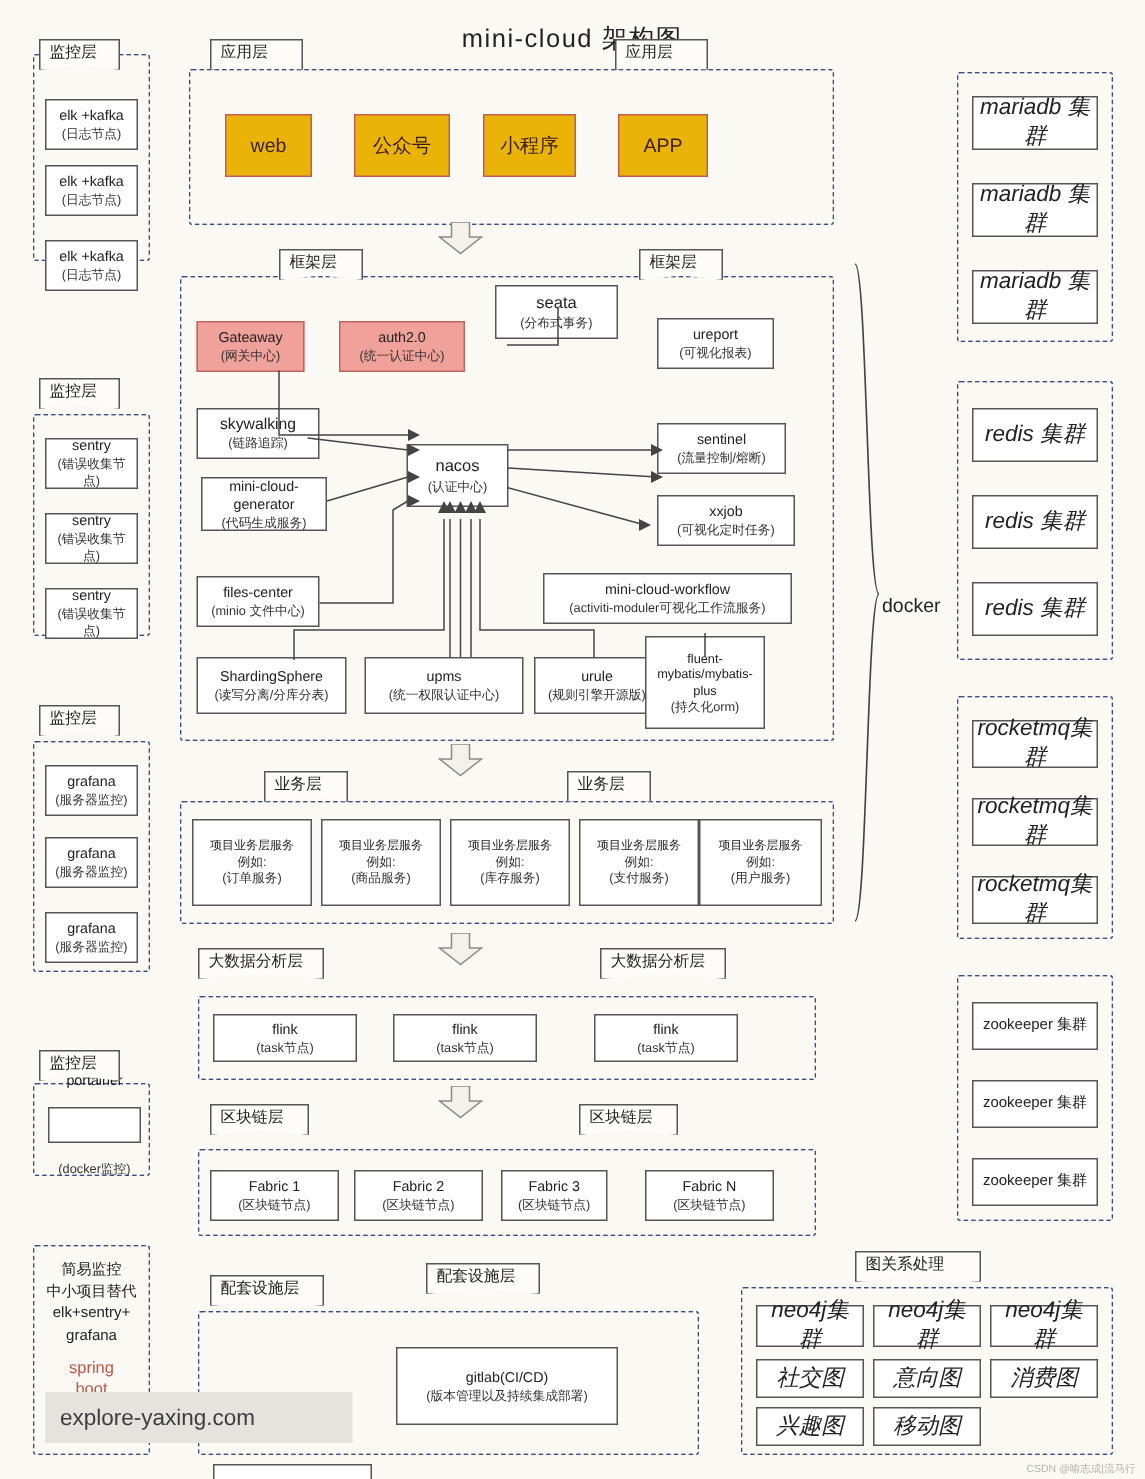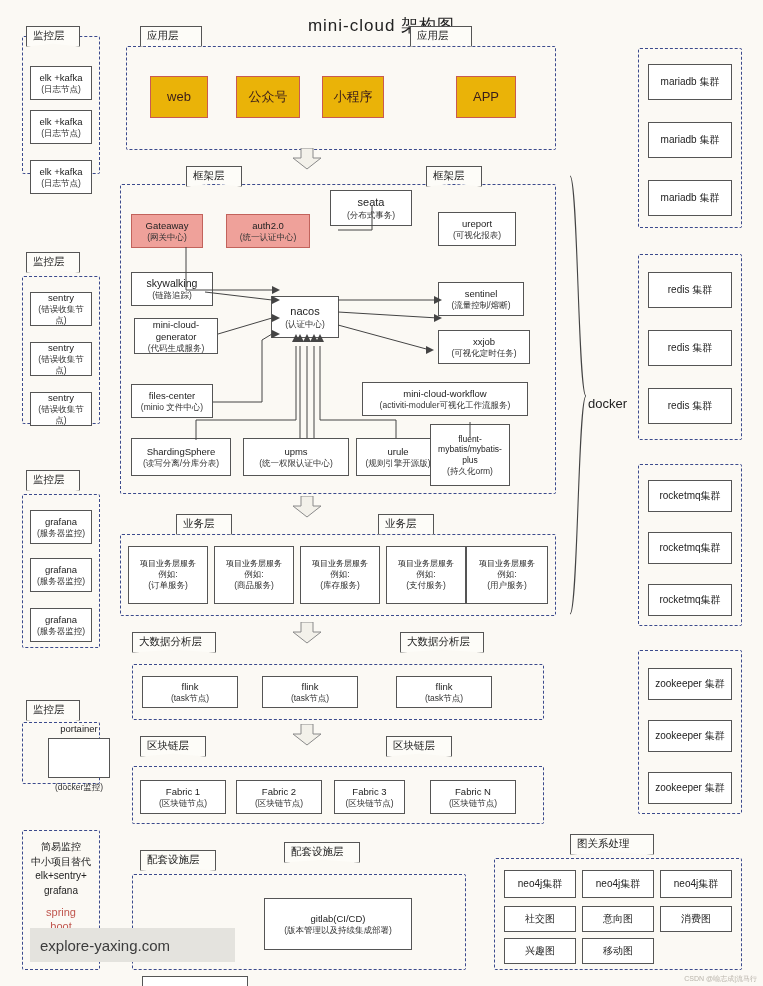--- a/index.html
+++ b/index.html
@@ -30,21 +30,21 @@
   .box {
     position:absolute; border:1.1px solid #555; background:#fff;
     font-size:9.5px; line-height:1.25; text-align:center;
     display:flex; flex-direction:column; align-items:center; justify-content:center;
     padding:2px; color:#222;
   }
   .box .l2 { font-size:8.5px; color:#333; }
   .box.red { background:#eab308; border-color:#c85a52; color:#3a1d1b; }
   .box.pink { background:#efa19a; border-color:#c2635c; }
   .box.big { font-size:13px; }
-  .box.mid { font-size:10px; }
+  .box.mid { font-size:15px;font-style:italic; }
   .arrow-down {
     position:absolute; color:#777;
   }
   .arrow-down svg { display:block; }
   .brace {
     position:absolute; font-size:11px; color:#222;
   }
   .watermark {
     position:absolute; left:30px; top:928px; width:205px; height:34px;
     background:#e4e3de; color:#3c3c3c;
@@ -137,21 +137,21 @@
   <div>grafana</div>
   <div class="l2">(服务器监控)</div>
 </div>
 <div class="box" style="left:30px; top:608px; width:62px; height:34px;">
   <div>grafana</div>
   <div class="l2">(服务器监控)</div>
 </div>
 
 <div class="group" style="left:22px; top:722px; width:78px; height:62px;"></div>
 <div class="ribbon" style="left:26px; top:700px; width:54px;">监控层</div>
-<div class="box" style="left:48px; top:738px; width:62px; height:40px;gap:47px;">
+<div class="box" style="left:32px; top:738px; width:62px; height:24px;gap:47px;">
   <div>portainer</div>
   <div class="l2">(docker监控)</div>
 </div>
 
 <div class="group" style="left:22px; top:830px; width:78px; height:140px;"></div>
 <div style="position:absolute; left:26px; top:840px; width:70px; text-align:center; font-size:10px; line-height:1.45; color:#222;">
   <div>简易监控</div>
   <div>中小项目替代</div>
   <div>elk+sentry+</div>
   <div>grafana</div>
@@ -160,21 +160,21 @@
   <div>spring</div>
   <div>boot</div>
 </div>
 
 <div class="group" style="left:126px; top:46px; width:430px; height:104px;"></div>
 <div class="ribbon" style="left:140px; top:26px; width:62px;">应用层</div>
 <div class="ribbon" style="left:410px; top:26px; width:62px;">应用层</div>
 <div class="box red big" style="left:150px; top:76px; width:58px; height:42px;">web</div>
 <div class="box red big" style="left:236px; top:76px; width:64px; height:42px;">公众号</div>
 <div class="box red big" style="left:322px; top:76px; width:62px; height:42px;">小程序</div>
-<div class="box red big" style="left:412px; top:76px; width:60px; height:42px;margin-left:44px;">APP</div>
+<div class="box red big" style="left:412px; top:76px; width:60px; height:42px;">APP</div>
 
 <div class="arrow-down" style="left:292px; top:148px;">
   <svg width="30" height="22" viewBox="0 0 30 22">
       <polygon points="9,0 21,0 21,10 29,10 15,21 1,10 9,10" fill="#f3f1ea" stroke="#8a8a8a" stroke-width="1"></polygon>
     </svg>
 </div>
 
 <div class="group" style="left:120px; top:184px; width:436px; height:310px;"></div>
 <div class="ribbon" style="left:186px; top:166px; width:56px;">框架层</div>
 <div class="ribbon" style="left:426px; top:166px; width:56px;">框架层</div>

